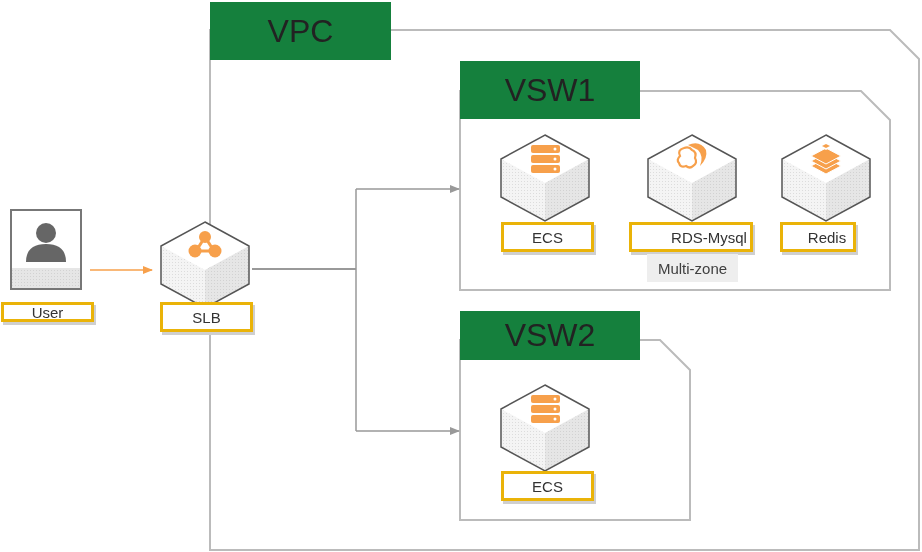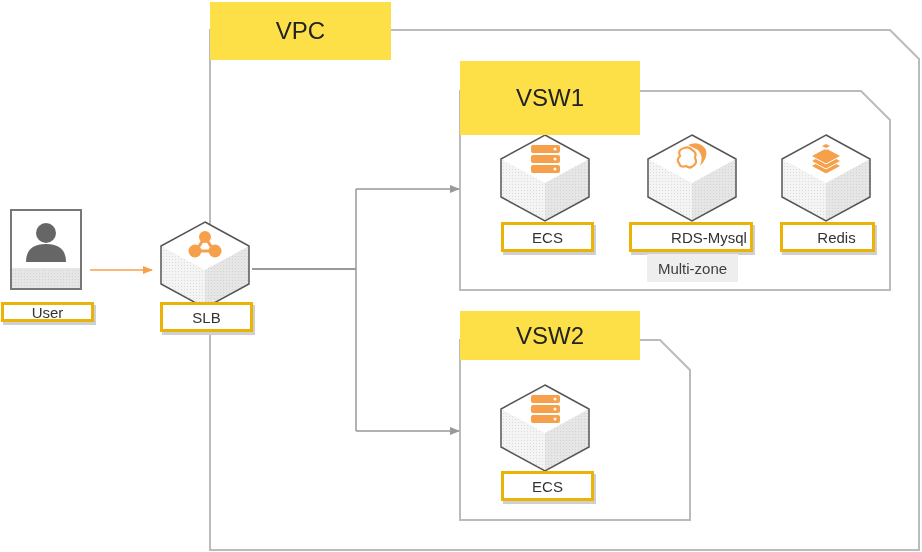--- a/index.html
+++ b/index.html
@@ -1,20 +1,20 @@
 <!DOCTYPE html>
 <html><head>
 <meta charset="utf-8">
 <style>
   html, body { margin: 0; padding: 0; background: #ffffff; }
   body { width: 922px; height: 552px; position: relative; overflow: hidden;
          font-family: "Liberation Sans", sans-serif; }
   #diagram { position: absolute; left: 0; top: 0; }
-  .title-tab { position: absolute; background: #fde047; color: #222;
-               display: flex; align-items: center; justify-content: center; font-size: 24px; }
+  .title-tab { position: absolute; background: #15803d; color: #222;
+               display: flex; align-items: center; justify-content: center; font-size: 32px; }
   .label-box { position: absolute; background: #fff; border: 3px solid #eab308;
                box-shadow: 2px 3px 0 #cfcfcf; display: flex; align-items: center;
                justify-content: center; font-size: 15px; color: #333; box-sizing: border-box; }
   .sub-label { position: absolute; background: #eeeeee; color: #404040; font-size: 15px;
                display: flex; align-items: center; justify-content: center; }
 </style>
 </head>
 <body>
 
 <svg id="diagram" width="922" height="552">
@@ -119,26 +119,26 @@
         <circle cx="10" cy="-19" r="1.5" fill="#fff"></circle>
         <rect x="-14" y="-13" width="29" height="8" rx="2" fill="#f7a04b"></rect>
         <circle cx="10" cy="-9" r="1.5" fill="#fff"></circle>
       </g>
     </g>
 </svg>
 
 <div class="title-tab" style="left:210px; top:2px; width:181px; height:58px;">
   <span>VPC</span>
 </div>
-<div class="title-tab" style="left:460px; top:61px; width:180px; height:74px;">
+<div class="title-tab" style="left:460px; top:61px; width:180px; height:58px;">
   <span>VSW1</span>
 </div>
 <div class="title-tab" style="left:460px; top:311px; width:180px; height:49px;">
   <span>VSW2</span>
 </div>
 
 <div class="label-box" style="left:1px; top:302px; width:93px; height:20px;">User</div>
 <div class="label-box" style="left:160px; top:302px; width:93px; height:30px;">SLB</div>
 <div class="label-box" style="left:501px; top:222px; width:93px; height:30px;">ECS</div>
 <div class="label-box" style="left:629px; top:222px; width:124px; height:30px;padding-left:36px;">RDS-Mysql</div>
 <div class="sub-label" style="left:647px; top:254px; width:91px; height:28px;">Multi-zone</div>
-<div class="label-box" style="left:780px; top:222px; width:95px; height:30px;padding-left:18px;">Redis</div>
+<div class="label-box" style="left:780px; top:222px; width:76px; height:30px;padding-left:18px;">Redis</div>
 <div class="label-box" style="left:501px; top:471px; width:93px; height:30px;">ECS</div>
 
 </body></html>

